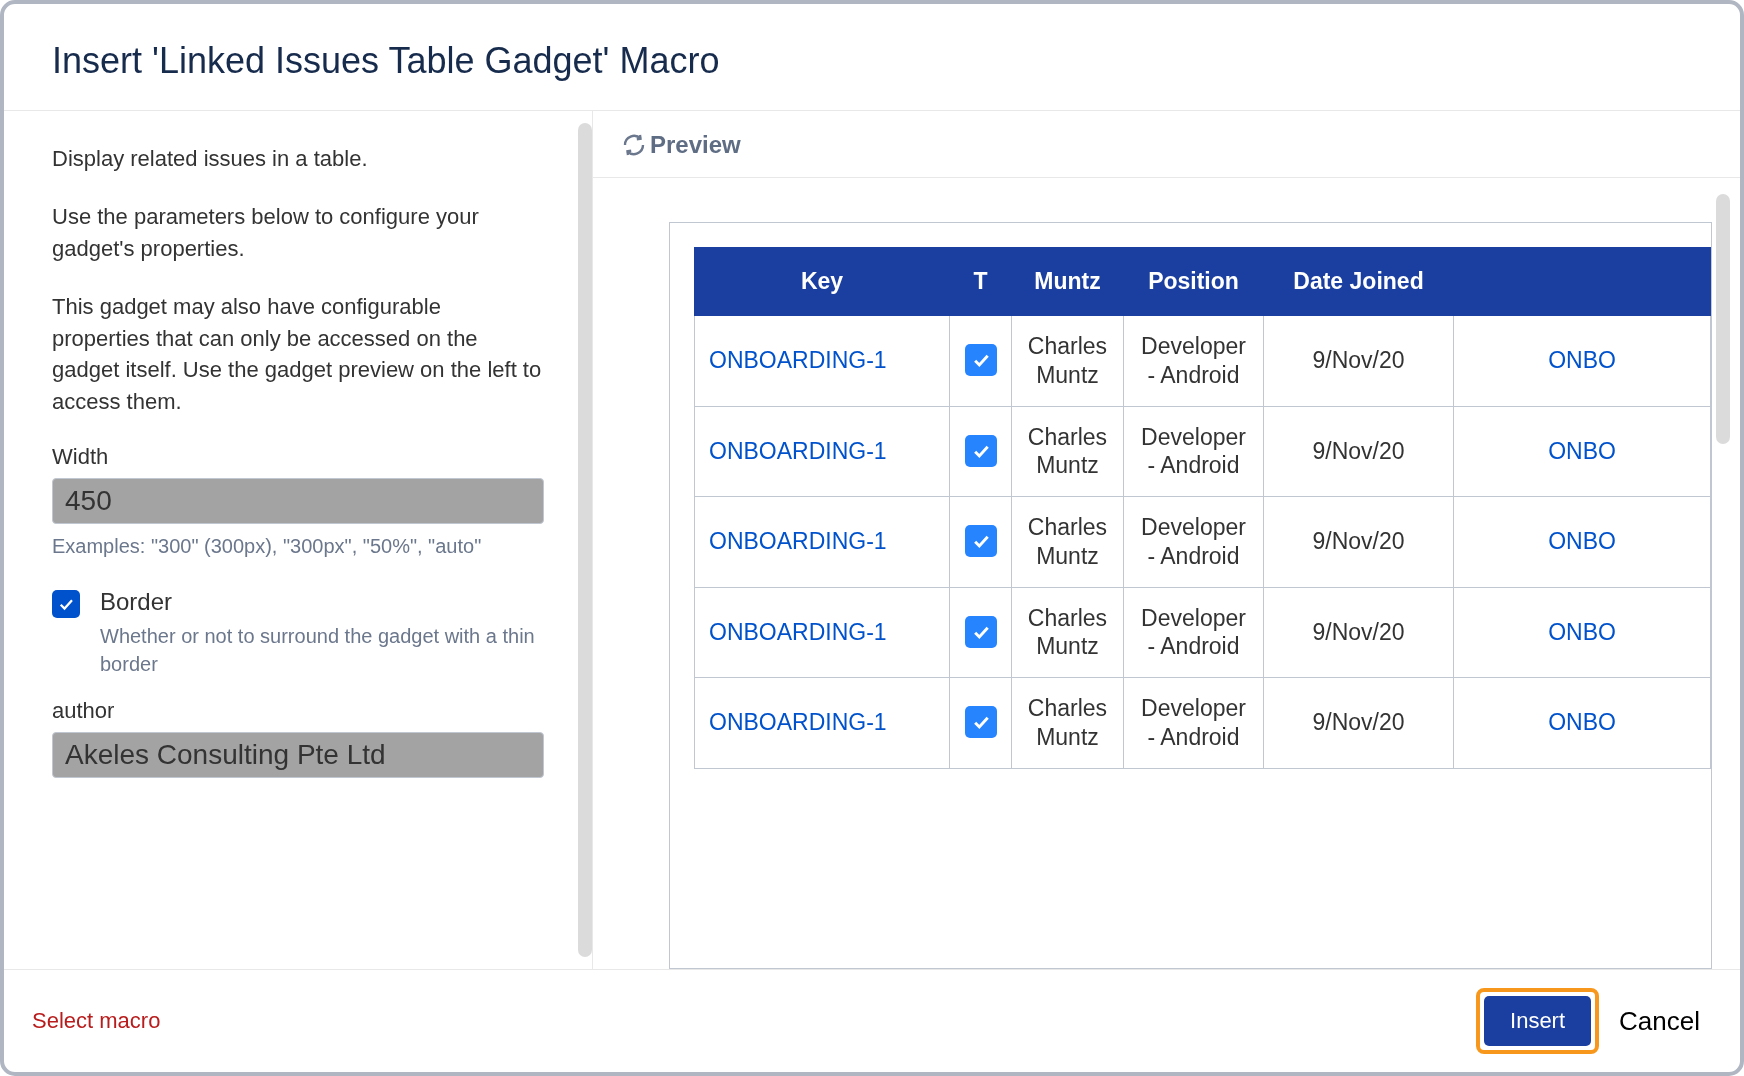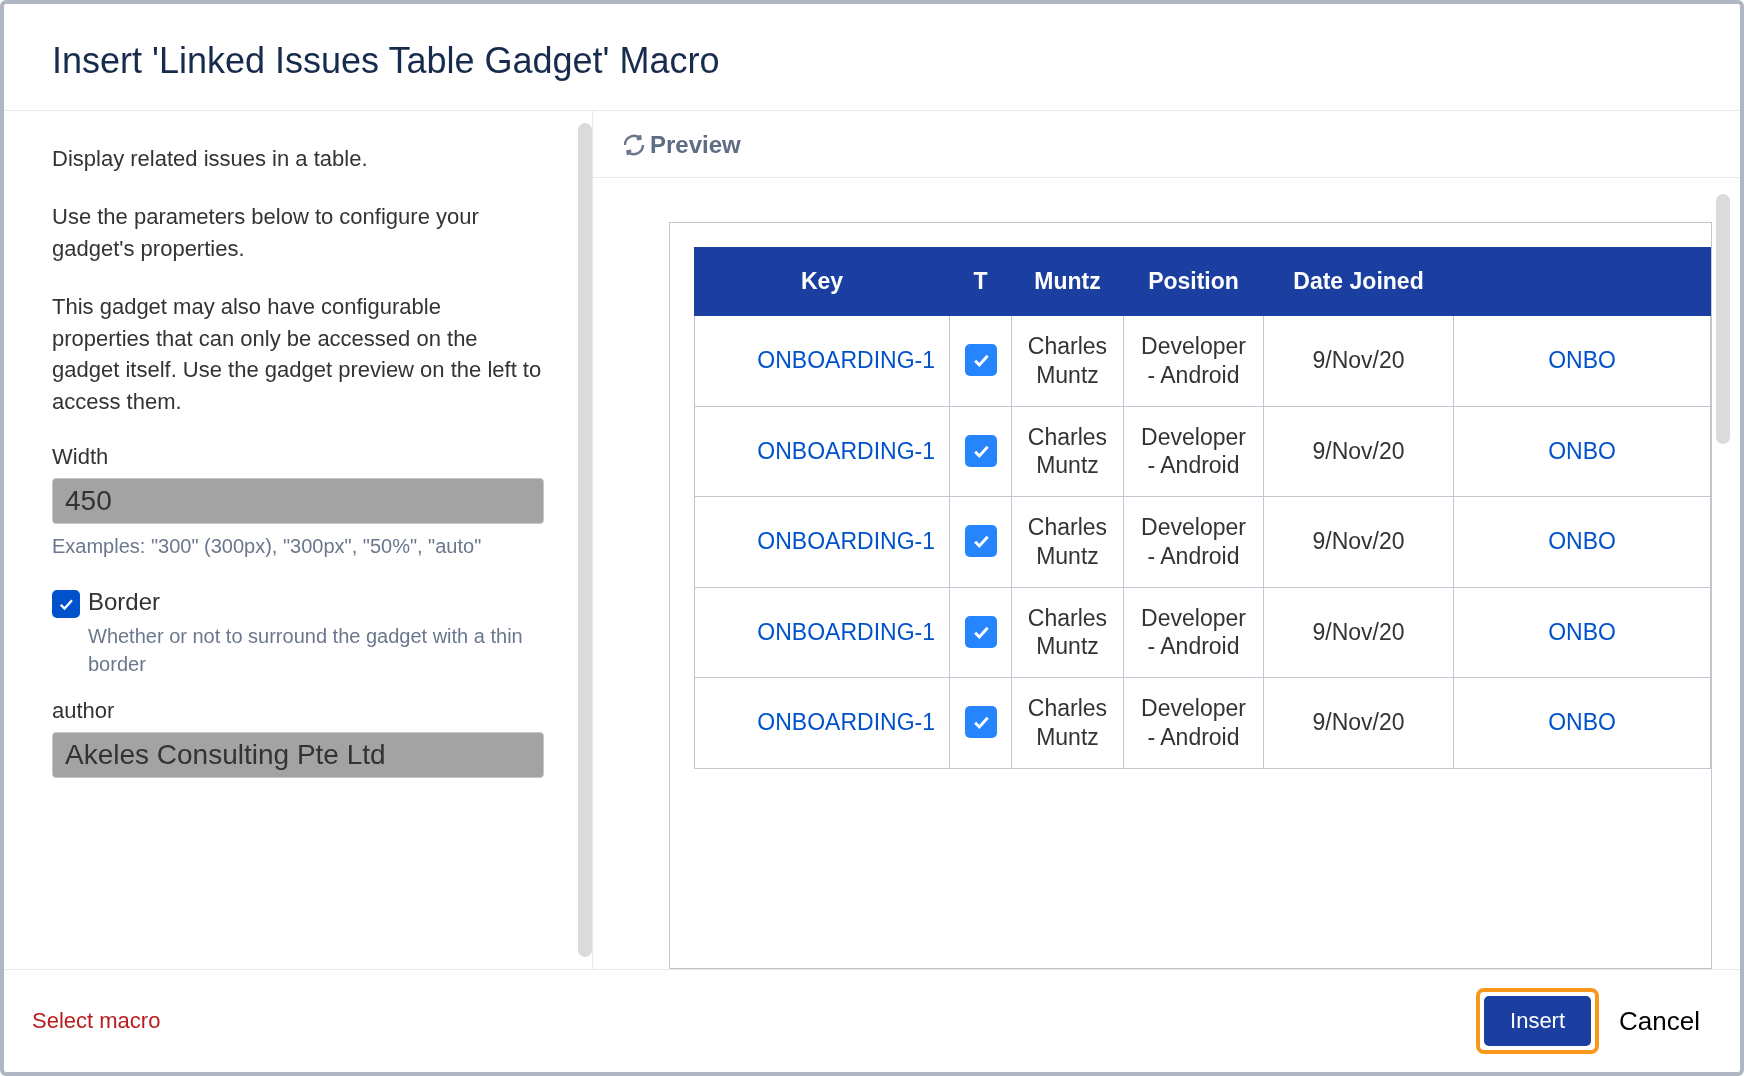--- a/index.html
+++ b/index.html
@@ -5,21 +5,21 @@
 * { box-sizing: border-box; margin: 0; padding: 0; }
 body {
   font-family: -apple-system, BlinkMacSystemFont, "Segoe UI", Helvetica, Arial, sans-serif;
   background: #fff;
   color: #333;
 }
 .dialog {
   width: 1744px;
   height: 1076px;
   border: 4px solid #b0b7c3;
-  border-radius: 6px;
+  border-radius: 15px;
   display: flex;
   flex-direction: column;
   overflow: hidden;
   background: #fff;
 }
 .dialog-header {
   padding: 36px 48px 28px;
   border-bottom: 1px solid #e8e8e8;
 }
 .dialog-title {
@@ -71,21 +71,21 @@
 }
 .hint {
   font-size: 20px;
   color: #6b778c;
   margin-top: 8px;
   line-height: 1.4;
 }
 .checkbox-row {
   display: flex;
   align-items: flex-start;
-  gap: 8px;
+  gap: 20px;
   margin-top: 28px;
   margin-bottom: 20px;
 }
 .checkbox {
   width: 28px; height: 28px;
   background: #0052CC;
   border-radius: 5px;
   display: inline-flex;
   align-items: center;
   justify-content: center;
@@ -155,21 +155,21 @@
 }
 td {
   border: 1px solid #c1c7d0;
   padding: 16px 14px;
   font-size: 23px;
   text-align: center;
   color: #333;
   vertical-align: middle;
   line-height: 1.25;
 }
-td.key { text-align: right; }
+td.key { text-align: left; }
 td.key a, td.linked a { color: #0052CC; text-decoration: none; font-weight: 400; }
 .task-check {
   display: inline-flex;
   width: 32px; height: 32px;
   background: #2684FF;
   border-radius: 5px;
   align-items: center;
   justify-content: center;
 }
 .task-check svg { width: 20px; height: 20px; stroke: #fff; stroke-width: 3.5; fill: none; }

